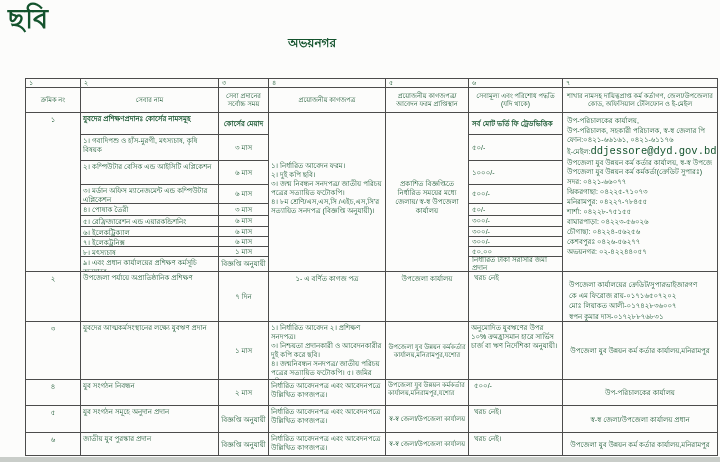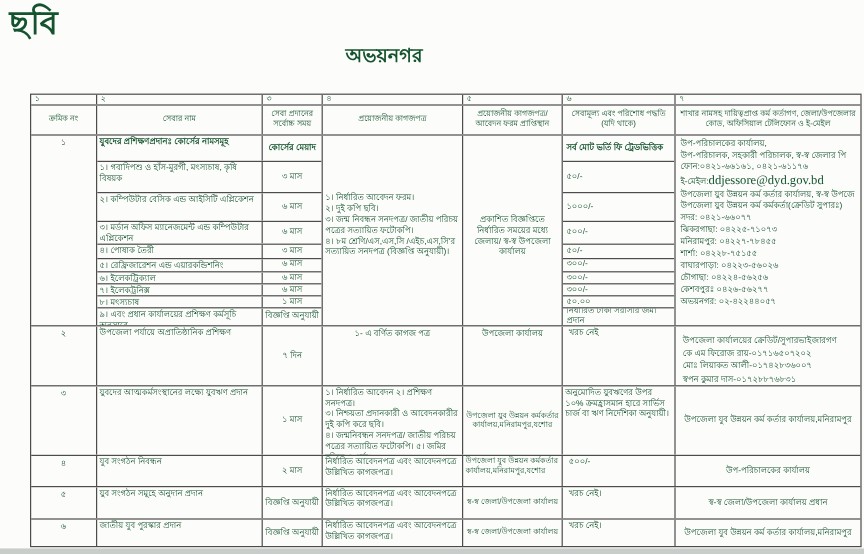--- a/index.html
+++ b/index.html
@@ -12,21 +12,21 @@
   .photo-label {
     position: absolute; left: 8px; top: -2px;
     font-family: "Liberation Serif", serif;
     font-size: 27px; font-weight: bold; letter-spacing: 1px;
   }
   .title-row {
     position: absolute; top: 34px; left: 288px;
     display: flex; align-items: baseline; gap: 5px; white-space: nowrap;
   }
   .title-small { font-size: 8.5px; font-weight: bold; }
-  .title-big   { font-size: 16px;  font-weight: bold; position: relative; }
+  .title-big   { font-size: 12px;  font-weight: bold; position: relative; }
   .subtitle {
     position: absolute; top: 53px; left: 358px;
     font-size: 12.5px; font-weight: bold;
     border-bottom: 1px solid #2b2b2b; padding: 0 3px 1px;
   }
 
   .tbl {
     position: absolute; left: 25px; top: 78px; width: 693px; height: 378px;
     border: 1px solid #4c4c4c; display: flex; flex-direction: column;
     font-size: 7px; line-height: 9px;
@@ -55,21 +55,21 @@
   .feecol { padding: 0; display: flex; flex-direction: column; }
   .frow { border-bottom: 1px solid #4c4c4c; display:flex; align-items:center;
           padding: 0 3px; overflow:hidden; flex-shrink:0; line-height:8px; }
   .frow.lastf { border-bottom: none; flex: 1; }
   .frow.hd { font-weight: bold; }
   .docs1 { padding-top: 48px; }
   .src1  { padding-top: 66px; text-align: center; }
   .off1  { padding: 3px 3px 0 4px; }
   .oline { line-height: 9.5px; white-space: nowrap; }
   .oemail { height: 13px; line-height: 12px; white-space: nowrap; }
-  .oemail .em { font-family: Liberation Serif, serif; font-size: 10.5px; margin-top: 36px; }
+  .oemail .em { font-family: Liberation Mono, monospace; font-size: 10.5px; margin-top: 36px; }
   .phline { line-height: 10px; white-space: nowrap; }
 
   .cc { display:flex; align-items:center; justify-content:center; text-align:center; }
   .ct { text-align:center; padding-top: 2px; }
   .smallcell { font-size: 6.5px; line-height: 8px; }
   .off-center { display:flex; align-items:center; justify-content:center; text-align:center; }
   .r2off { padding: 8px 3px 0 6px; }
   .r2off div { line-height: 10.5px; white-space: nowrap; }
 
   .bottom-shade { position:absolute; left:0; right:0; bottom:0; height:5px; background:#c9cdc9; }

